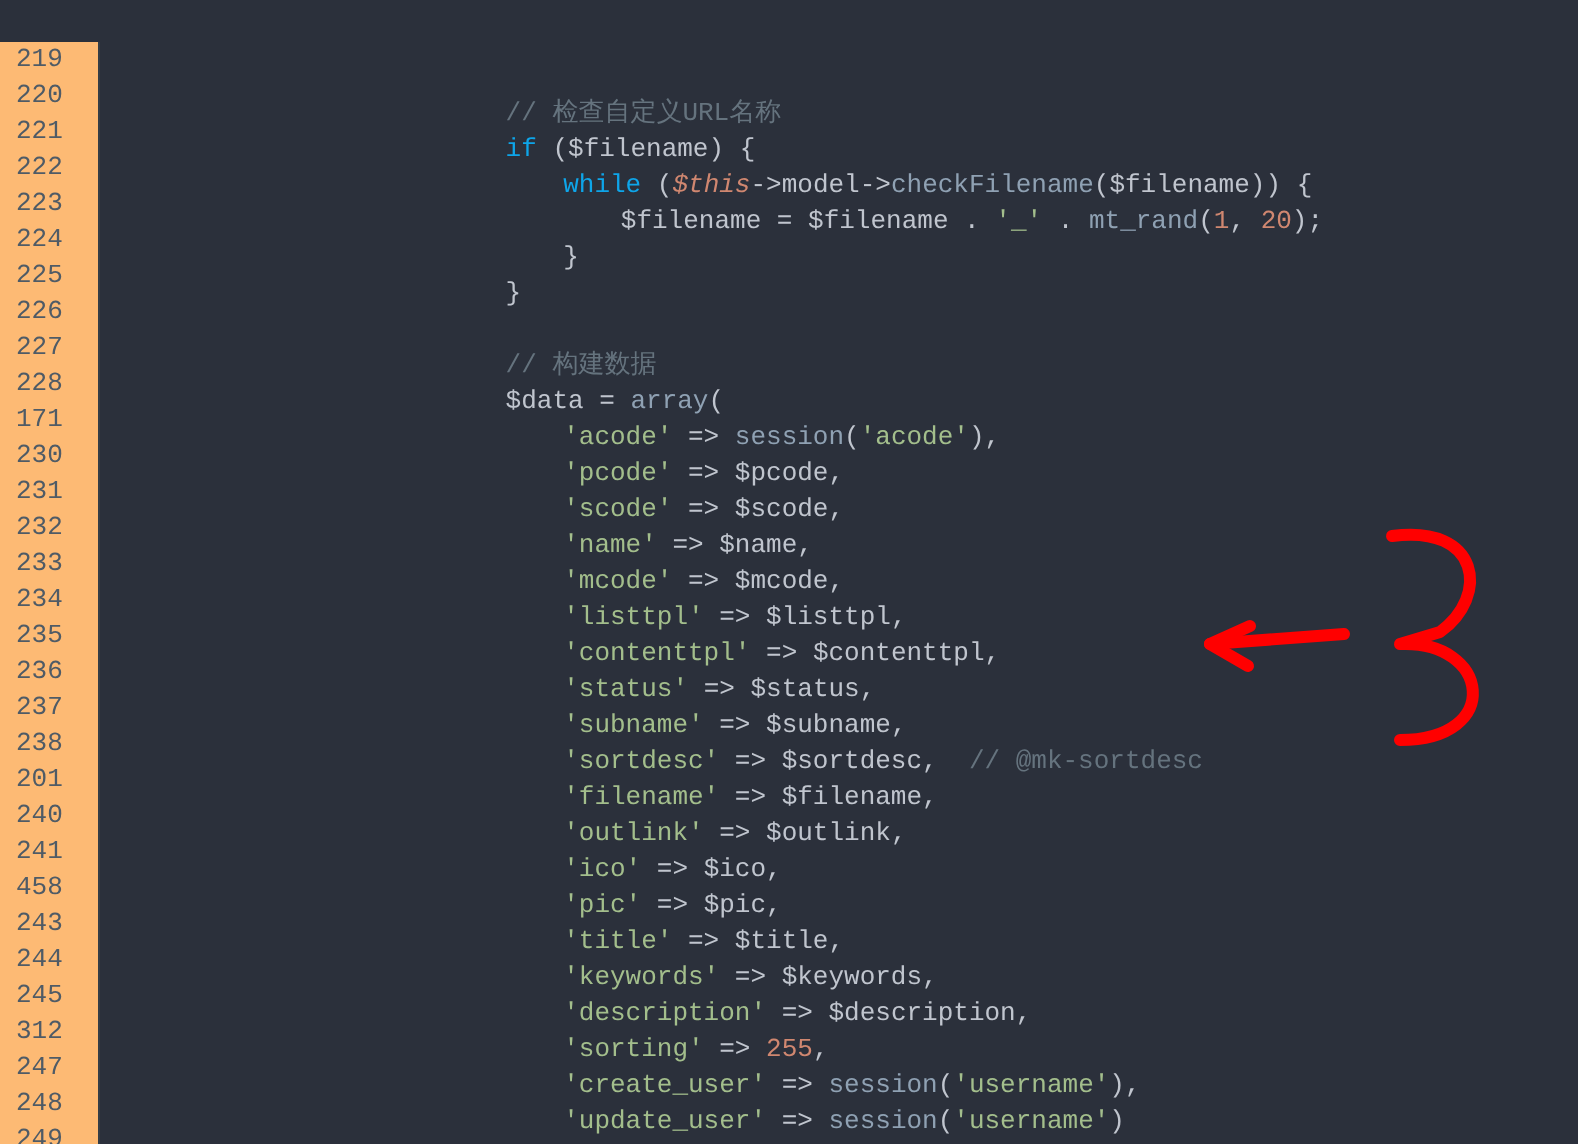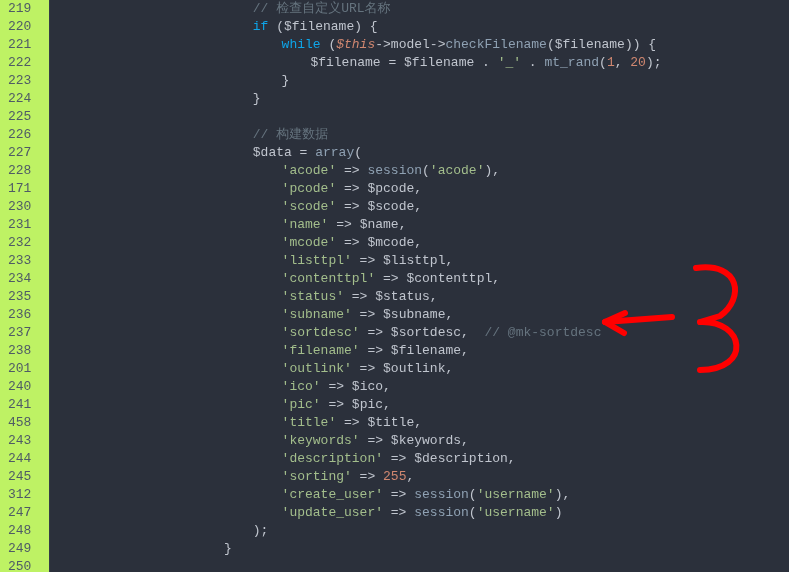--- a/index.html
+++ b/index.html
@@ -13,33 +13,35 @@
     width: 789px;
     height: 572px;
     position: relative;
   }
   .editor {
     display: flex;
     width: 100%;
     height: 100%;
   }
   .gutter {
-    background: #bef264;
+    background: #fdba74;
     color: #4f5b66;
     text-align: right;
     padding: 0 18px 0 8px;
     user-select: none;
     border-right: 1px solid #343d46;
     flex-shrink: 0;
+    margin-top: 21px;
   }
   .gutter .ln { height: 18px; }
   .code {
     padding-left: 6px;
     white-space: pre;
     position: relative;
+    margin-top: 48px;
   }
   .code .line { height: 18px; }
   .c-kw     { color: #0ea5e9; }
   .c-var    { color: #c0c5ce; }
   .c-this   { color: #d08770; font-style: italic; }
   .c-prop   { color: #c0c5ce; }
   .c-call   { color: #8fa1b3; }
   .c-str    { color: #a3be8c; }
   .c-num    { color: #d08770; }
   .c-op     { color: #c0c5ce; }

